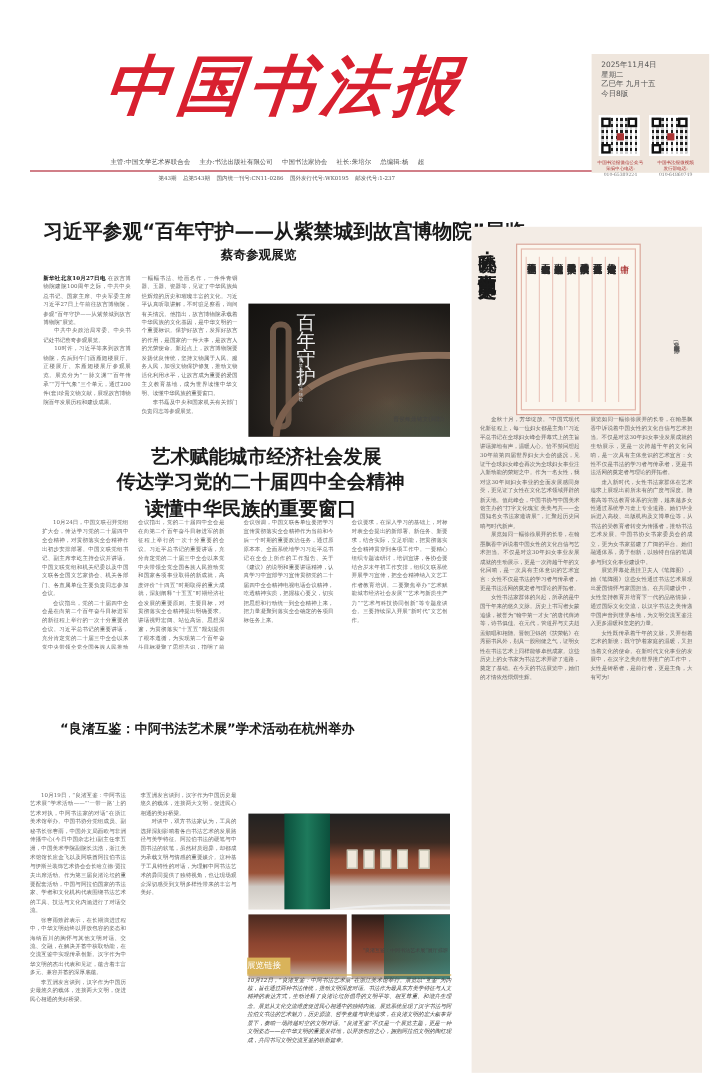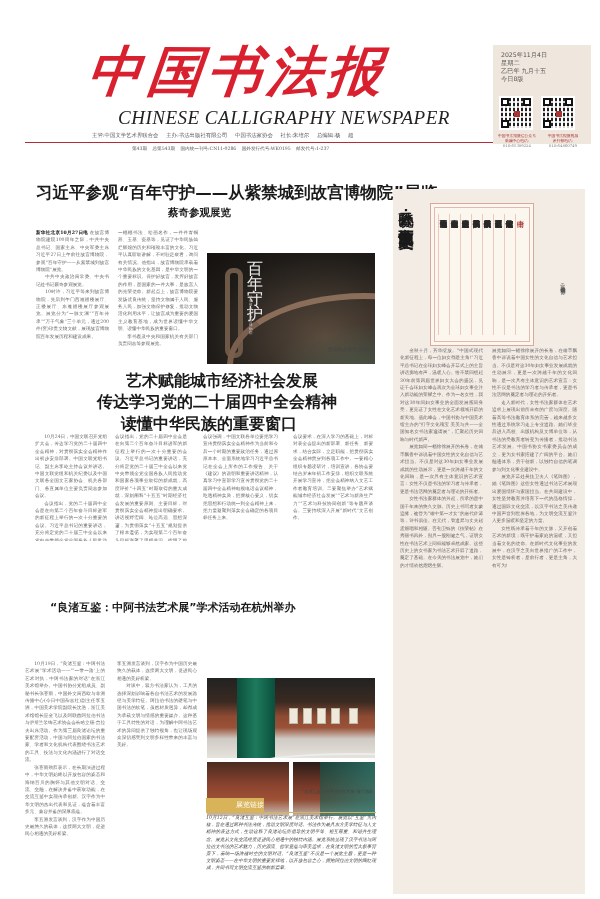--- a/index.html
+++ b/index.html
@@ -57,30 +57,29 @@
   .hall3 .glass { position: absolute; right: 0; top: 0; width: 55px; height: 100%; background: linear-gradient(90deg, rgba(20,90,80,.6), rgba(40,120,110,.8)); }
 
   
   .side { position: absolute; left: 393px; top: 189px; width: 192px; height: 705px; background: #f3ece5; }
   .side-title { position: absolute; font-family: "DejaVu Sans", sans-serif; color: #1a1a1a; writing-mode: vertical-rl; font-size: 15px; line-height: 17px; letter-spacing: 0.5px; }
   .scroll-art { position: absolute; left: 430px; top: 203px; width: 104px; height: 143px; background: #fbf6ee; border: 1px solid #d9a89c; }
   .scroll-art .inner { position: absolute; inset: 3px; border: 1px solid #e4b9ad; display: flex; flex-direction: row-reverse; gap: 0; padding: 6px 3px; }
   .scroll-art .line { writing-mode: vertical-rl; font-size: 7.5px; line-height: 11px; color: #2a2a2a; width: 11px; border-left: 1px solid #ecc9bf; font-family: "DejaVu Serif", serif; overflow: hidden; }
   .scroll-cap { position: absolute; left: 560px; top: 283px; writing-mode: vertical-rl; font-size: 5px; color: #555; }
 
-  .box-head { position: absolute; left: 206px; top: 798px; width: 58px; height: 14px; background: #d9b35a; color: #fff; font-family: "DejaVu Sans", sans-serif; font-size: 7px; line-height: 14px; text-align: right; }
+  .box-head { position: absolute; left: 206px; top: 798px; width: 36px; height: 14px; background: #d9b35a; color: #fff; font-family: "DejaVu Sans", sans-serif; font-size: 7px; line-height: 14px; text-align: left; }
   .box-rule { position: absolute; left: 206px; top: 812px; width: 170px; height: 1px; background: #d9b35a; }
   .box-text { position: absolute; left: 206px; top: 814px; width: 170px; font-size: 4.6px; line-height: 7.2px; color: #444; font-style: italic; text-align: justify; }
 </style>
 </head>
 <body>
 
 <header class="masthead">
   <div class="logo">中国书法报</div>
-  <div class="en-title">CHINESE  CALLIGRAPHY  NEWSPAPER</div>
   <div class="credits">主管:中国文学艺术界联合会    主办:书法出版社有限公司  中国书法家协会    社长:朱培尔    总编辑:杨  超</div>
   <div class="red-rule"></div>
   <div class="issue-line">第43期  总第543期  国内统一刊号:CN11-0286  国外发行代号:WK0195  邮发代号:1-237</div>
 
   <div class="date-box">
     <div class="dl">2025年11月4日</div>
     <div class="dl">星期二</div>
     <div class="dl">乙巳年 九月十五</div>
     <div class="dl">今日8版</div>
     <div class="qr-row">
@@ -107,21 +106,21 @@
         <div>中国书法报微视频</div>
         <div>发行部电话:</div>
         <div class="num">010-64860749</div>
       </div>
     </div>
   </div>
 </header>
 
 <section>
   <h1 class="h1" style="left:36px;top:182px;font-size:16.5px;">习近平参观“百年守护——从紫禁城到故宫博物院”展览</h1>
-  <h2 class="sub" style="left:168px;top:206px;font-size:10.5px;">蔡奇参观展览</h2>
+  <h2 class="sub" style="left:184px;top:206px;font-size:10.5px;">蔡奇参观展览</h2>
 
   <div class="col" style="left:36px;top:229px;width:73px;height:133px;">
     <p style="text-indent:0"><span class="lead">新华社北京10月27日电</span> <span>在故宫博物院建院100周年之际，中共中央总书记、国家主席、中央军委主席习近平27日上午前往故宫博物院，参观“百年守护——从紫禁城到故宫博物院”展览。</span></p>
     <p>中共中央政治局常委、中央书记处书记蔡奇参观展览。</p>
     <p>10时许，习近平等来到故宫博物院，先后到午门西雁翅楼展厅、正楼展厅、东雁翅楼展厅参观展览。展览分为“一脉文渊”“百年传承”“万千气象”三个单元，通过200件(套)珍贵文物文献，展现故宫博物院百年发展历程和建设成果。</p>
   </div>
   <div class="col" style="left:118px;top:229px;width:80px;height:133px;">
     <p style="text-indent:0">一幅幅书法、绘画名作，一件件青铜器、玉器、瓷器等，见证了中华民族灿烂辉煌的历史和璀璨丰富的文化。习近平认真听取讲解，不时驻足察看，询问有关情况。他指出，故宫博物院承载着中华民族的文化基因，是中华文明的一个重要标识。保护好故宫，发挥好故宫的作用，是国家的一件大事，是故宫人的光荣使命。新起点上，故宫博物院要发扬优良传统，坚持文物属于人民、服务人民，加强文物保护修复，推动文物活化利用水平，让故宫成为重要的爱国主义教育基地，成为世界读懂中华文明、读懂中华民族的重要窗口。</p>
     <p>李书磊及中央和国家机关有关部门负责同志等参观展览。</p>
   </div>

